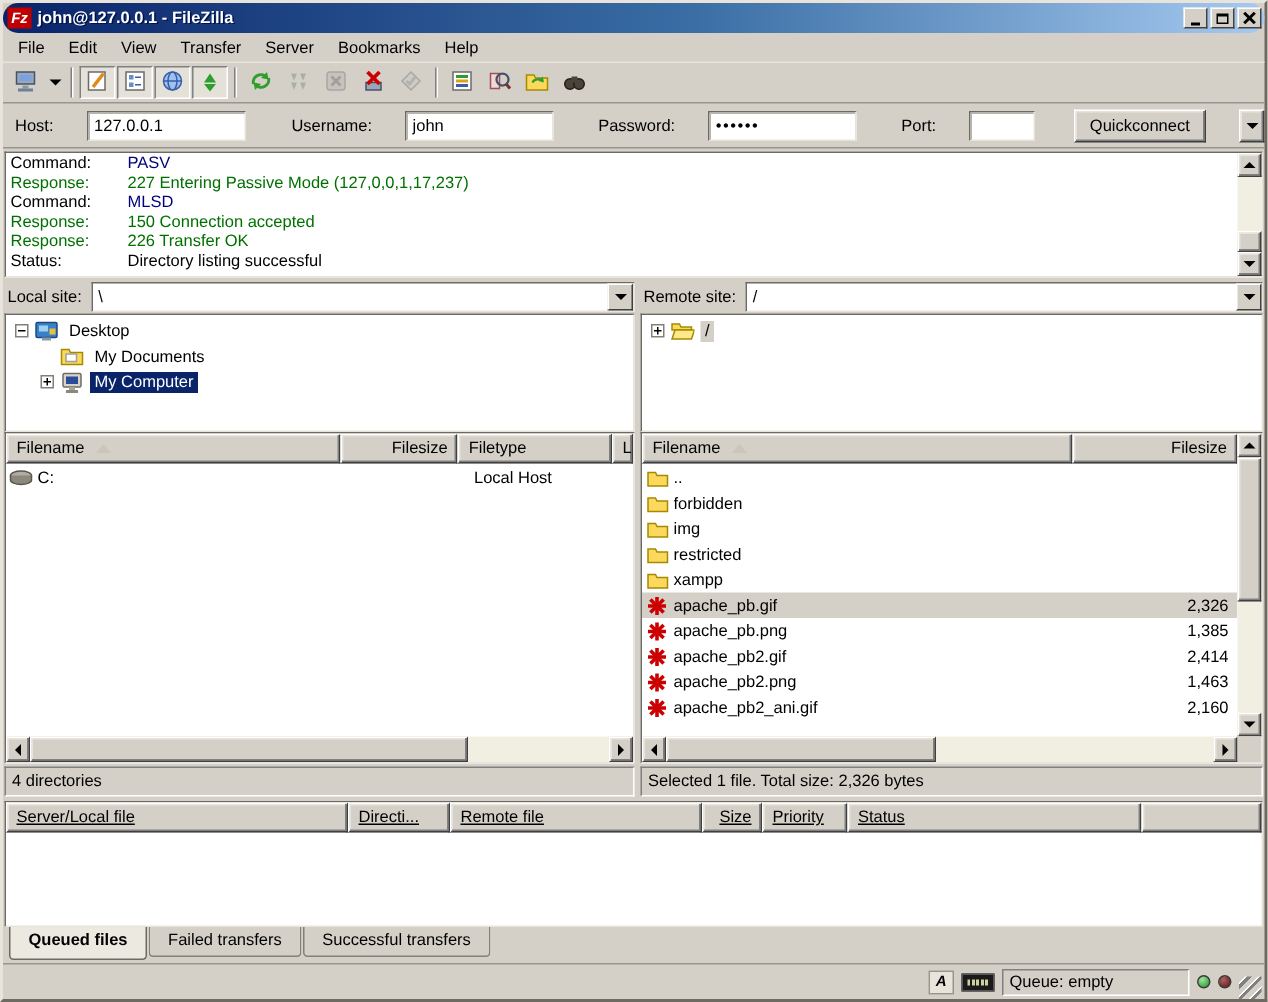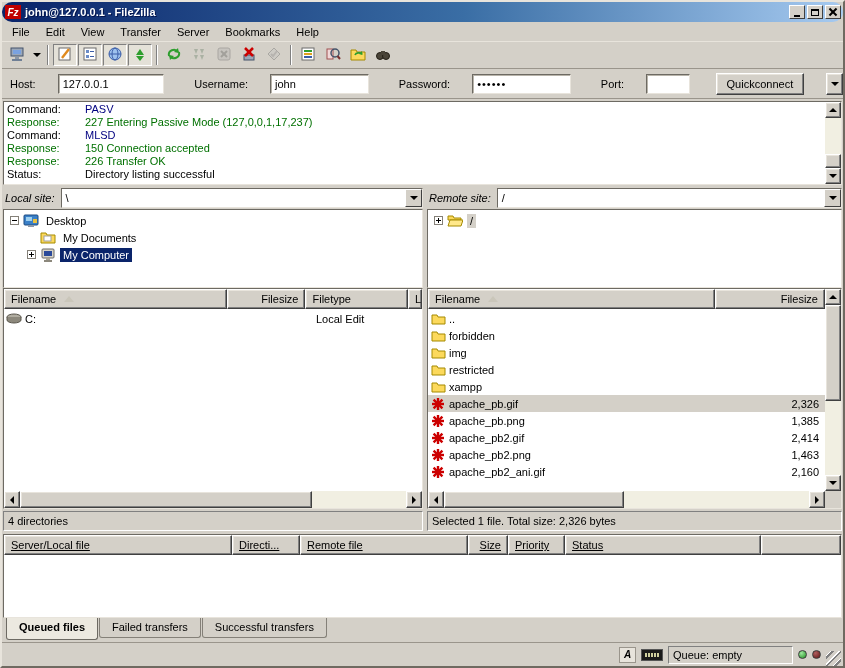--- a/index.html
+++ b/index.html
@@ -73,21 +73,21 @@
   .sthumb { background:#d4d0c8; border:1px solid; border-color:#fff #404040 #404040 #fff;
             box-shadow:inset -1px -1px 0 #808080, inset 1px 1px 0 #e8e4dc; }
 
   
   .panes { height:101px; flex:0 0 101px; display:flex; }
   .pane { display:flex; flex-direction:column; }
   .pane-left { width:420px; flex:0 0 420px; margin-left:1px; }
   .splitter { width:4px; flex:0 0 4px; }
   .pane-right { flex:1; margin-right:1px; }
   .sitebar { height:22px; flex:0 0 22px; display:flex; align-items:center; gap:4px; }
-  .sitelabel { padding:0 2px;font-style:italic; }
+  .sitelabel { padding:0 2px; }
   .combo { flex:1; height:20px; background:#fff; border:1px solid; border-color:#6d6a63 #e8e4dc #e8e4dc #6d6a63;
            display:flex; align-items:center; }
   .combo-text { flex:1; padding-left:4px; }
   .combo-btn { width:17px; height:18px; background:#d4d0c8; border:1px solid; border-color:#fff #404040 #404040 #fff;
                display:flex; align-items:center; justify-content:center; }
   .treebox { flex:1; background:#fff; border:1px solid; border-color:#6d6a63 #e8e4dc #e8e4dc #6d6a63; padding:2px 0 0 2px; overflow:hidden; }
   .trow { display:flex; align-items:center; height:17px; }
   .expander { width:9px; height:9px; flex:0 0 9px; background:#fff; border:1px solid #848078; position:relative; margin:0 4px; }
   .expander::before { content:""; position:absolute; left:1px; top:3px; width:5px; height:1px; background:#000; }
   .expander.plus::after { content:""; position:absolute; left:3px; top:1px; width:1px; height:5px; background:#000; }
@@ -436,21 +436,21 @@
         <div class="lrows">
           <div class="frow">
             <span class="ficon">
                 <svg width="16" height="11">
                   <ellipse cx="8" cy="4" rx="7" ry="3" fill="#b0aca0" stroke="#5a564c"></ellipse>
                   <path d="M1 4 v3 a7 3 0 0 0 14 0 v-3" fill="#8c887c" stroke="#5a564c"></path>
                 </svg>
               </span>
             <span class="fname" style="width:205px; flex:0 0 205px">C:</span>
             <span class="fsize"></span>
-            <span class="ftype">Local Edit</span>
+            <span class="ftype">Local Host</span>
           </div>
         </div>
         <div class="hscroll">
           <div class="sbtn">
               <span class="tri tri-left"></span>
             </div>
           <div class="sthumb" style="width:292px"></div>
           <div style="flex:1"></div>
           <div class="sbtn">
               <span class="tri tri-right"></span>

